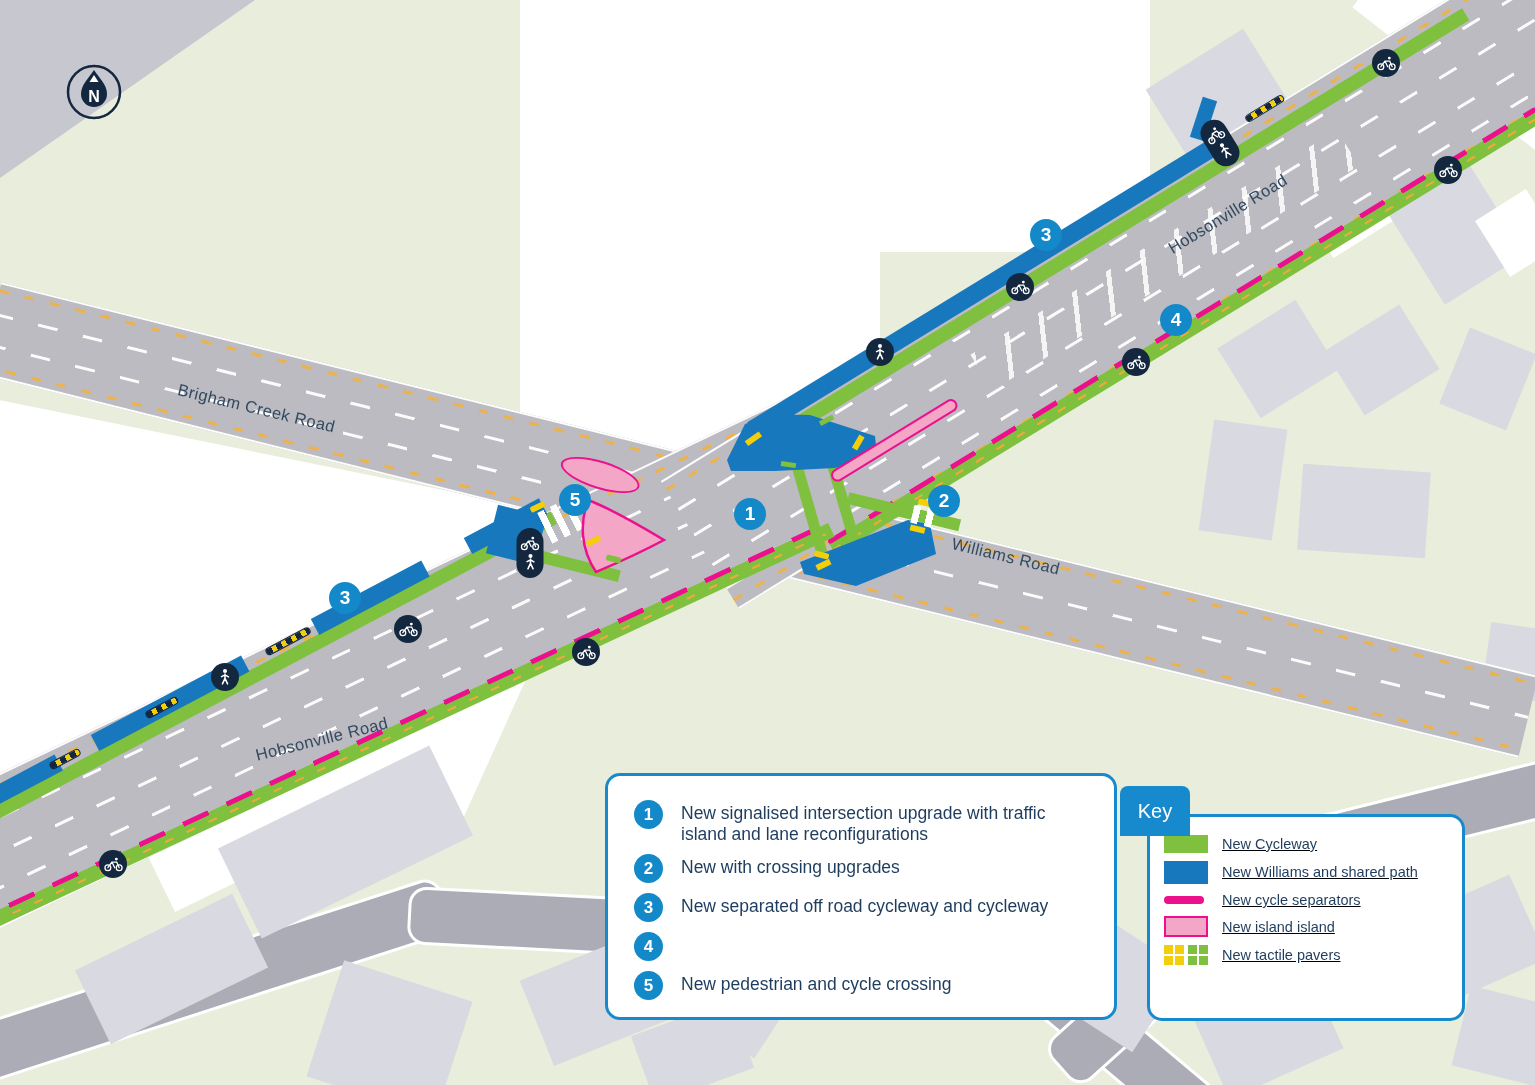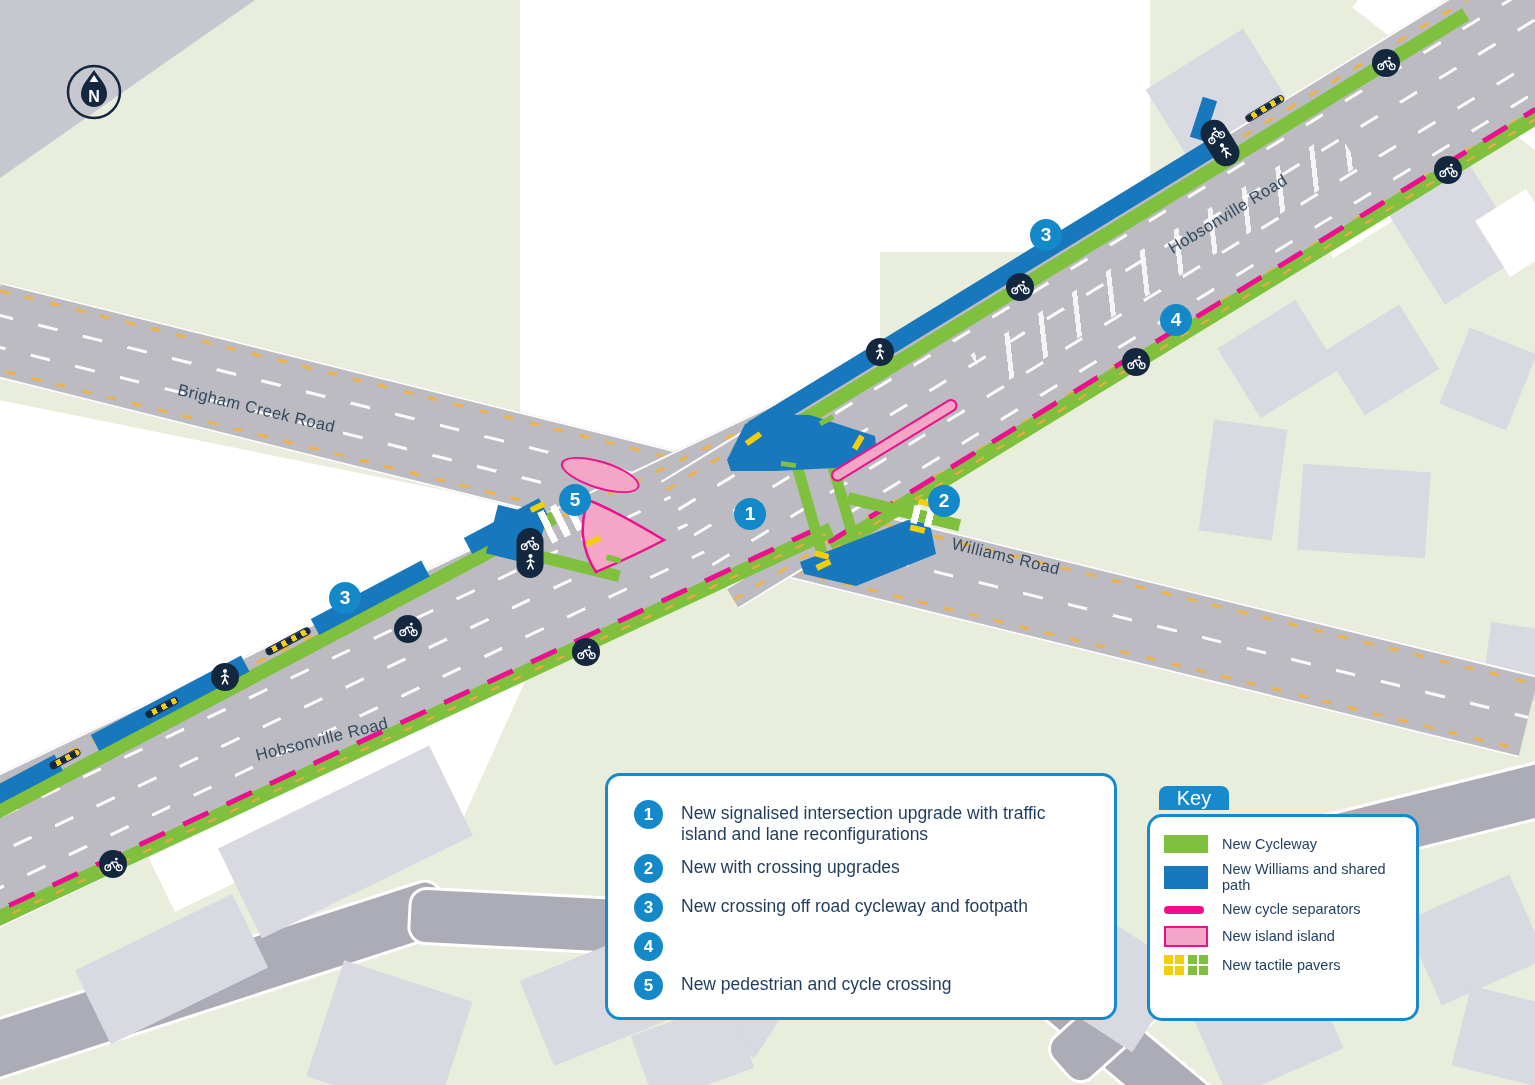--- a/index.html
+++ b/index.html
@@ -42,24 +42,24 @@
   
   .rlabel{position:absolute;color:#334a60;font-size:16.5px;letter-spacing:.4px;white-space:nowrap;
           transform-origin:0 50%;z-index:18;}
   
   .panel{position:absolute;background:#fff;border:3px solid #1789cd;border-radius:15px;z-index:30;}
   #legend{left:605px;top:773px;width:512px;height:247px;padding:14px 20px 10px 26px;}
   .legend-item{display:flex;align-items:flex-start;margin:10px 0;}
   .lnum{flex:none;width:29px;height:29px;border-radius:50%;background:#1489c9;color:#fff;
         display:flex;align-items:center;justify-content:center;font-size:17px;font-weight:bold;margin-right:18px;}
   .ltext{color:#1e3c5e;font-size:17.5px;line-height:1.18;padding-top:3px;}
-  #key-tab{position:absolute;left:1159px;top:786px;width:70px;height:24px;background:#1789cd;color:#fff;
+  #key-tab{position:absolute;left:1120px;top:786px;width:70px;height:50px;background:#1789cd;color:#fff;
         border-radius:8px 8px 0 0;display:flex;align-items:center;justify-content:center;
         font-size:20px;z-index:31;}
-  #key-box{left:1147px;top:814px;width:272px;height:207px;padding:10px 10px 6px 12px;}
+  #key-box{left:1147px;top:814px;width:318px;height:207px;padding:10px 10px 6px 12px;text-decoration:underline;}
   .key-row{display:flex;align-items:center;margin:8px 2px;}
   .ksw{flex:none;width:46px;margin-right:12px;display:flex;align-items:center;}
   .klabel{color:#1e3c5e;font-size:14.5px;line-height:1.12;}
   .sw-green{width:44px;height:18px;background:#7fc13e;}
   .sw-blue{width:44px;height:23px;background:#1878be;}
   .sw-mag{width:40px;height:8px;border-radius:4px;background:#ec108c;}
   .sw-hump{width:44px;height:9px;border-radius:4px;border:1px solid #15273f;
            background:repeating-linear-gradient(90deg,#15273f 0 5px,#f2cf0a 5px 9px);}
   .sw-island{width:44px;height:21px;background:#f4a6c6;border:2px solid #ec108c;}
   .tgroup{display:grid;grid-template-columns:9px 9px;grid-gap:2px;margin-right:4px;}
@@ -316,21 +316,21 @@
       <div class="legend-item">
         <span class="lnum">1</span>
         <span class="ltext">New signalised intersection upgrade with traffic island and lane reconfigurations</span>
       </div>
       <div class="legend-item">
         <span class="lnum">2</span>
         <span class="ltext">New with crossing upgrades</span>
       </div>
       <div class="legend-item">
         <span class="lnum">3</span>
-        <span class="ltext">New crossing off road cycleway and footpath</span>
+        <span class="ltext">New separated off road cycleway and cycleway</span>
       </div>
       <div class="legend-item">
         <span class="lnum">4</span>
       </div>
       <div class="legend-item">
         <span class="lnum">5</span>
         <span class="ltext">New pedestrian and cycle crossing</span>
       </div>
     </div>
 

